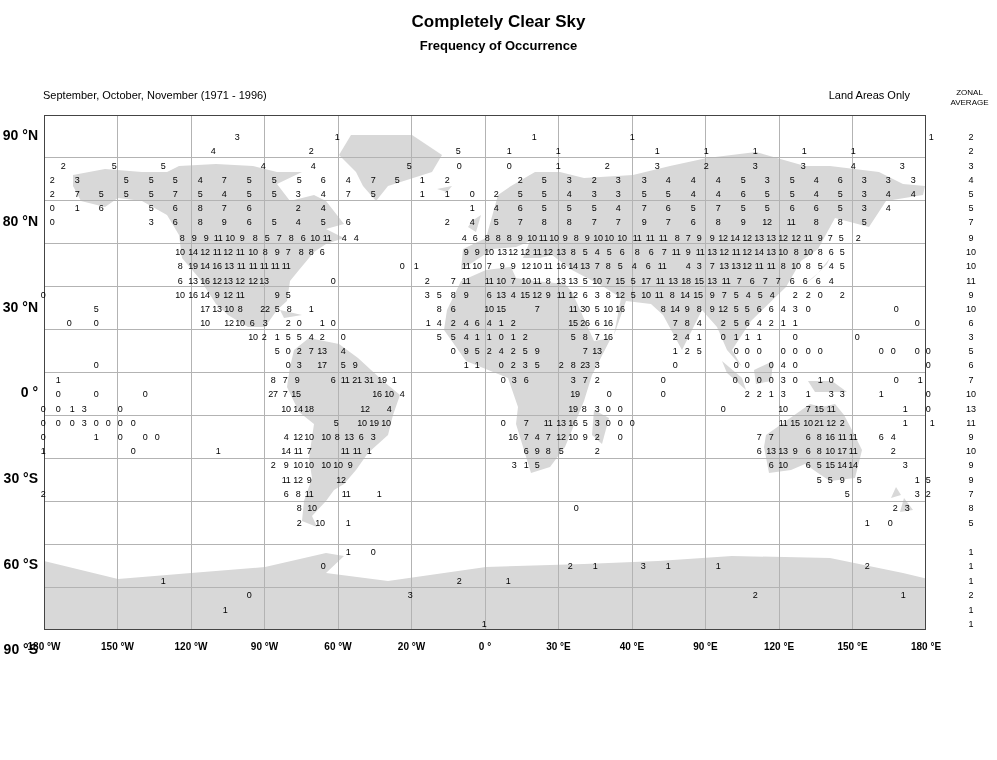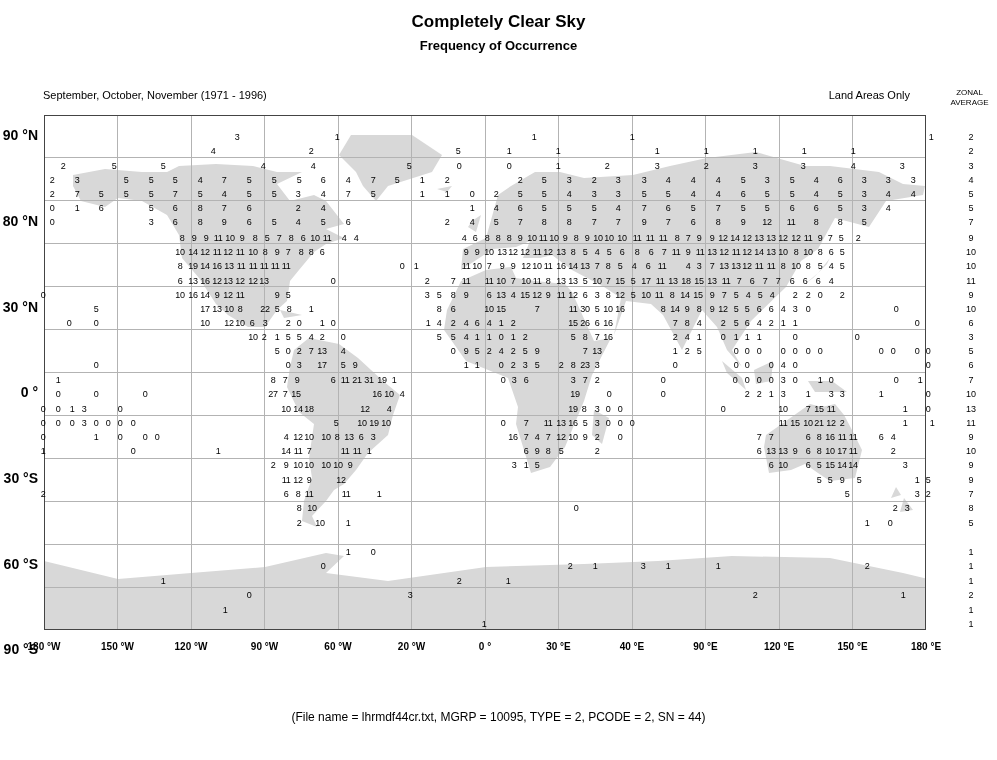--- a/index.html
+++ b/index.html
@@ -882,14 +882,13 @@
       <span class="zv" style="left:971px;top:508px">8</span>
       <span class="zv" style="left:971px;top:523px">5</span>
       <span class="zv" style="left:971px;top:552px">1</span>
       <span class="zv" style="left:971px;top:566px">1</span>
       <span class="zv" style="left:971px;top:581px">1</span>
       <span class="zv" style="left:971px;top:595px">2</span>
       <span class="zv" style="left:971px;top:610px">1</span>
       <span class="zv" style="left:971px;top:624px">1</span>
     </div>
 
-  <div id="footer2" class="abs">(File name = lhrmdf44cr.txt, MGRP = 10095, TYPE = 2, PCODE = 2, SN = 44)</div>
 </div>
 
 </body></html>

